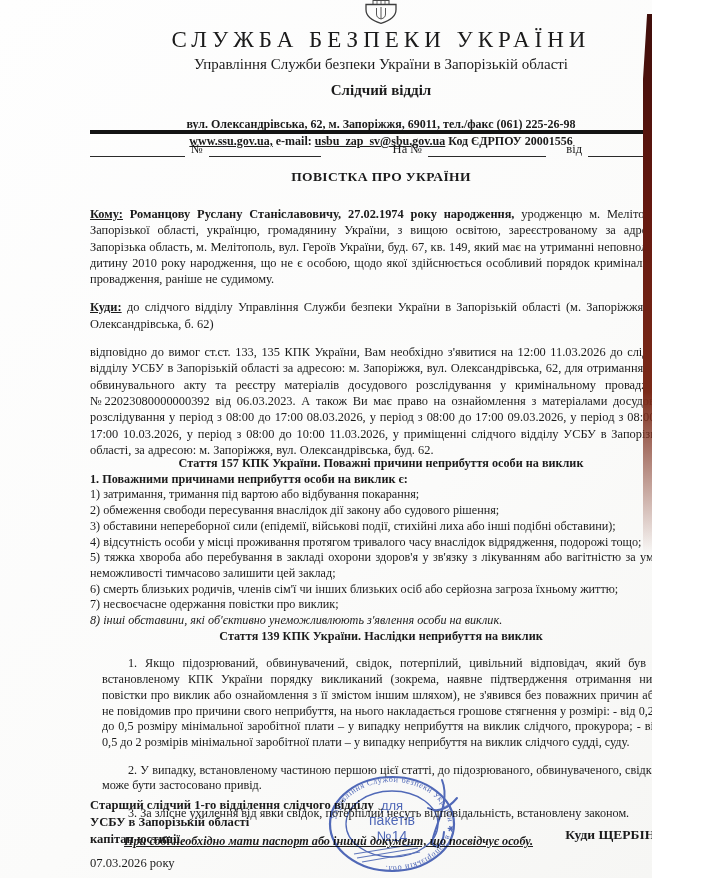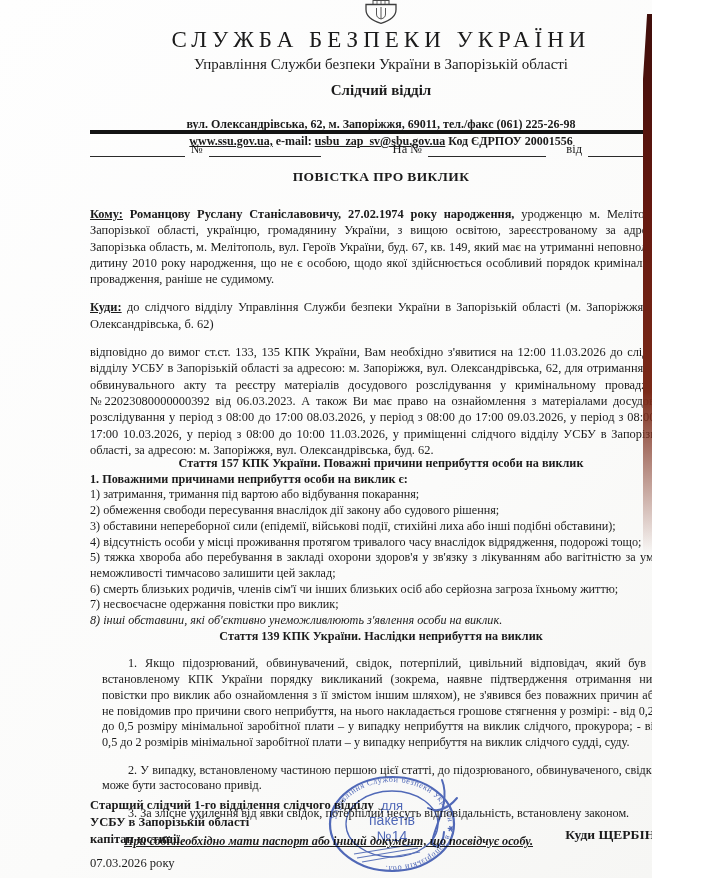--- a/index.html
+++ b/index.html
@@ -83,21 +83,21 @@
   <div class="refline">
     <span class="uline" style="width:95px"></span>
     <span class="lbl">№</span>
     <span class="uline" style="width:112px"></span>
     <span class="sp lbl">На №</span>
     <span class="uline" style="width:118px"></span>
     <span class="lbl" style="margin-left:14px">від</span>
     <span class="uline" style="width:84px"></span>
   </div>
 
-  <div class="doc-title">ПОВІСТКА ПРО ВИКЛИК</div>
+  <div class="doc-title">ПОВІСТКА ПРО УКРАЇНИ</div>
 
   <div class="body1">
     <p>
       <span class="lbl-u">Кому:</span>
       <span class="b">Романцову Руслану Станіславовичу, 27.02.1974 року народження,</span>
       <span>уродженцю м. Мелітополь, Запорізької області, українцю, громадянину України, з вищою освітою, зареєстрованому за адресою: Запорізька область, м. Мелітополь, вул. Героїв України, буд. 67, кв. 149, який має на утриманні неповнолітню дитину 2010 року народження, що не є особою, щодо якої здійснюється особливий порядок кримінального провадження, раніше не судимому.</span>
     </p>
     <p>
       <span class="lbl-u">Куди:</span>
       <span>до слідчого відділу Управління Служби безпеки України в Запорізькій області (м. Запоріжжя, вул. Олександрівська, б. 62)</span>

